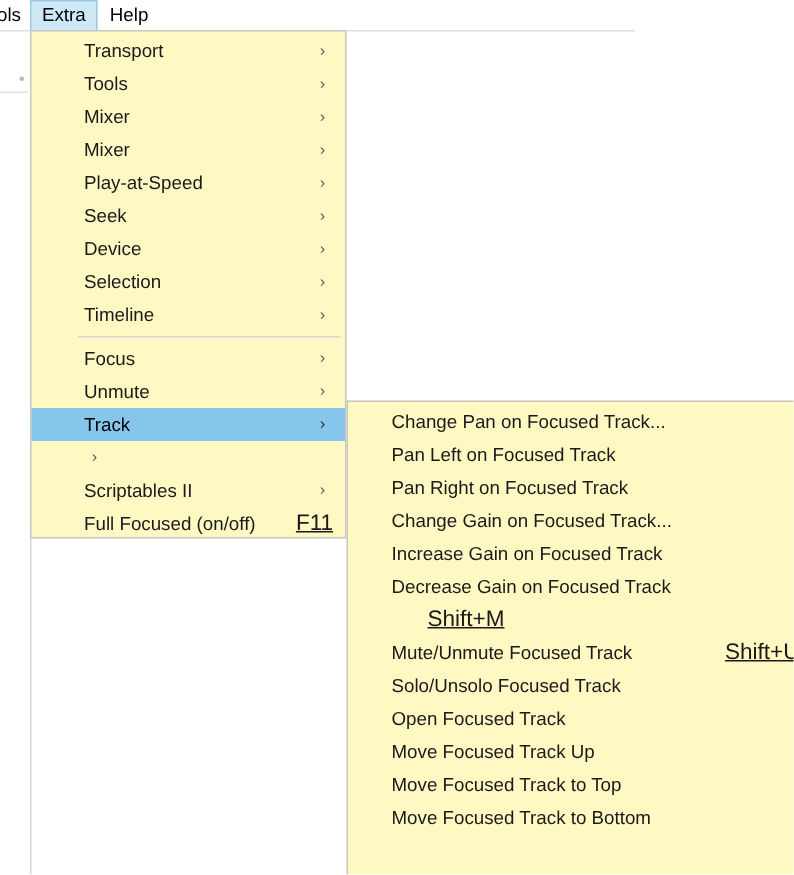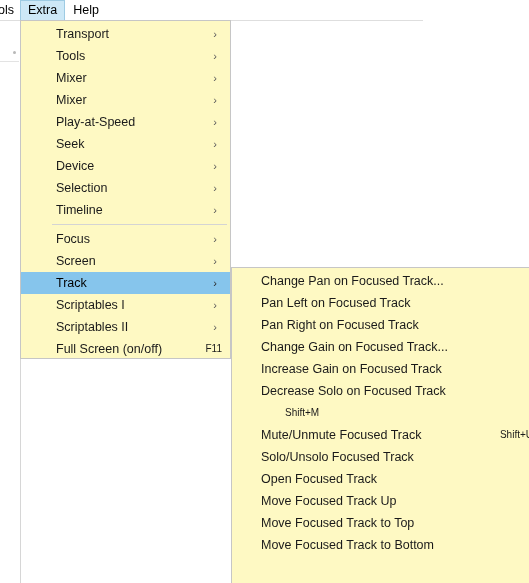--- a/index.html
+++ b/index.html
@@ -119,23 +119,24 @@
 
   .mi-label {
     flex: 1 1 auto;
     font-size: 12.5px;
     color: #1a1a1a;
     overflow: hidden;
     text-overflow: ellipsis;
   }
   .mi-accel {
     flex: 0 0 auto;
-    font-size: 10px;
+    font-size: 15px;
     color: #1a1a1a;
     padding-left: 24px;
+    text-decoration: underline;
   }
   .mi-arrow {
     flex: 0 0 auto;
     width: 14px;
     text-align: center;
     font-size: 11px;
     color: #5a5a5a;
     line-height: 1;
   }
   .mi.selected {
@@ -247,41 +248,40 @@
   </div>
 
   <div class="mi-sep"></div>
 
   <div class="mi">
     <span class="mi-label">Focus</span>
     <span class="mi-arrow">›</span>
   </div>
 
   <div class="mi">
-    <span class="mi-label">Screen</span>
+    <span class="mi-label">Unmute</span>
     <span class="mi-arrow">›</span>
   </div>
 
   <div class="mi selected">
     <span class="mi-label">Track</span>
     <span class="mi-arrow">›</span>
   </div>
 
   <div class="mi">
-    <span class="mi-label">Scriptables I</span>
     <span class="mi-arrow">›</span>
   </div>
 
   <div class="mi">
     <span class="mi-label">Scriptables II</span>
     <span class="mi-arrow">›</span>
   </div>
 
   <div class="mi">
-    <span class="mi-label">Full Screen (on/off)</span>
+    <span class="mi-label">Full Focused (on/off)</span>
     <span class="mi-accel">F11</span>
   </div>
 
 </div>
 
 <div class="popup" id="menu-track">
 
   <div class="mi">
     <span class="mi-label">Change Pan on Focused Track...</span>
     <span class="mi-accel"></span>
@@ -300,21 +300,21 @@
   <div class="mi">
     <span class="mi-label">Change Gain on Focused Track...</span>
   </div>
 
   <div class="mi">
     <span class="mi-label">Increase Gain on Focused Track</span>
     <span class="mi-accel"></span>
   </div>
 
   <div class="mi">
-    <span class="mi-label">Decrease Solo on Focused Track</span>
+    <span class="mi-label">Decrease Gain on Focused Track</span>
     <span class="mi-accel"></span>
   </div>
 
   <div class="mi">
     <span class="mi-accel">Shift+M</span>
   </div>
 
   <div class="mi">
     <span class="mi-label">Mute/Unmute Focused Track</span>
     <span class="mi-accel">Shift+U</span>

